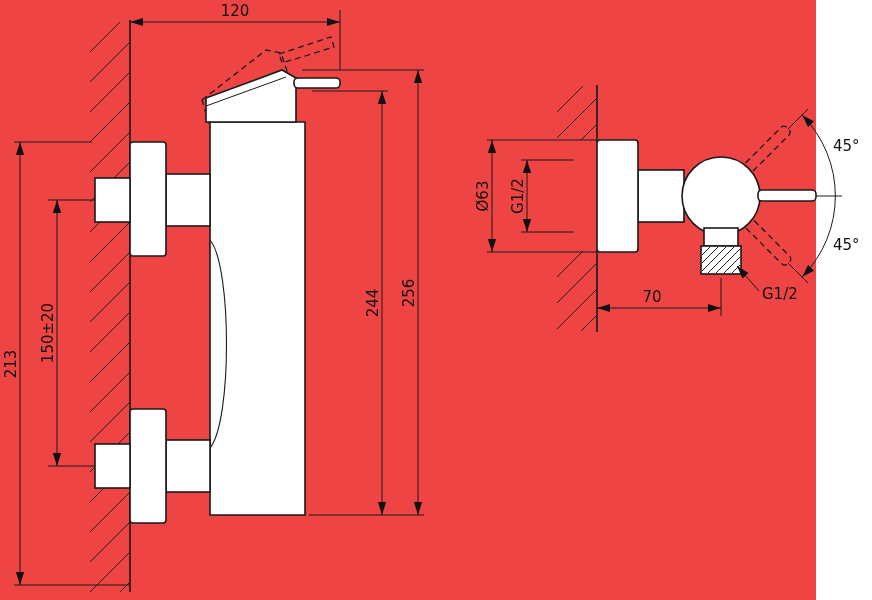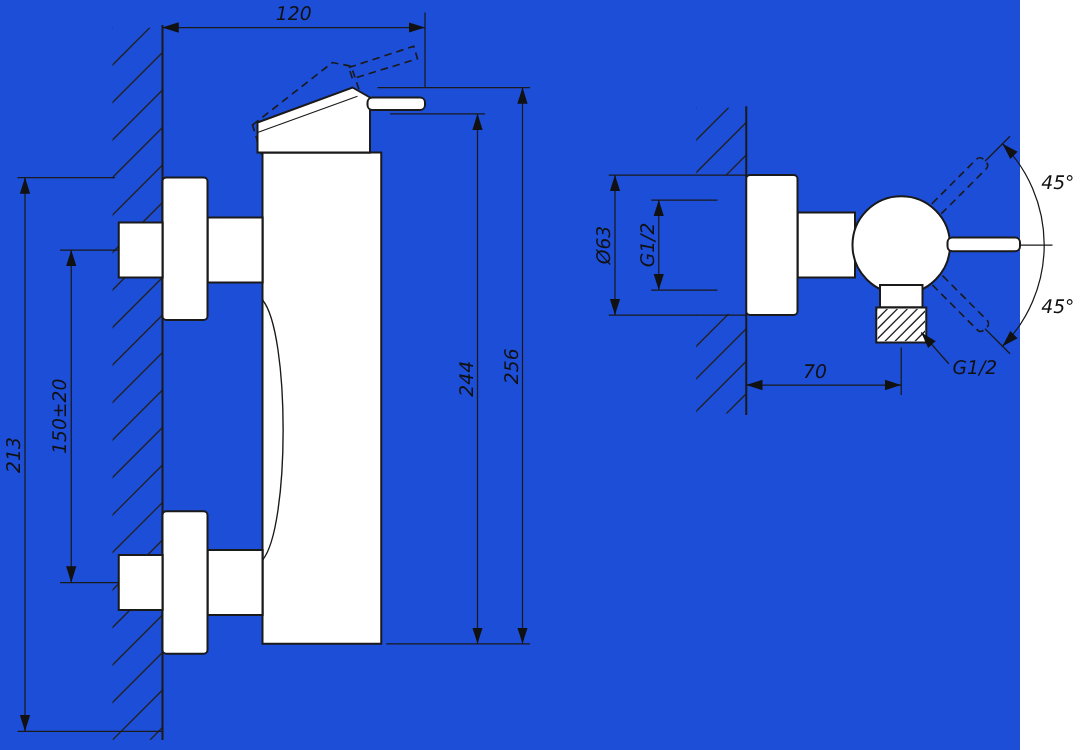--- a/index.html
+++ b/index.html
@@ -1,19 +1,18 @@
 <!DOCTYPE html>
 <html><head>
 <meta charset="utf-8">
 <style>
   html,body{margin:0;padding:0;background:#ffffff;}
   .canvas-wrap{
-    width:816px;height:600px;background:#1d4ed8;position:relative;
+    width:816px;height:600px;background:#ef4444;position:relative;
     font-family:"DejaVu Sans", sans-serif;
-    font-style:italic;
   }
   svg{display:block;}
   .outline{stroke:#1a1a1a;stroke-width:1.6;fill:#ffffff;}
   .outline-nf{stroke:#1a1a1a;stroke-width:1.6;fill:none;}
   .thin{stroke:#1a1a1a;stroke-width:1;fill:none;}
   .dim{stroke:#1a1a1a;stroke-width:1;fill:none;}
   .dashed{stroke:#1a1a1a;stroke-width:1.3;fill:none;stroke-dasharray:6 4;}
   .inner{stroke:#1a1a1a;stroke-width:1.1;fill:none;}
   text{fill:#111111;font-size:15px;font-family:"DejaVu Sans", sans-serif;}
 </style>

